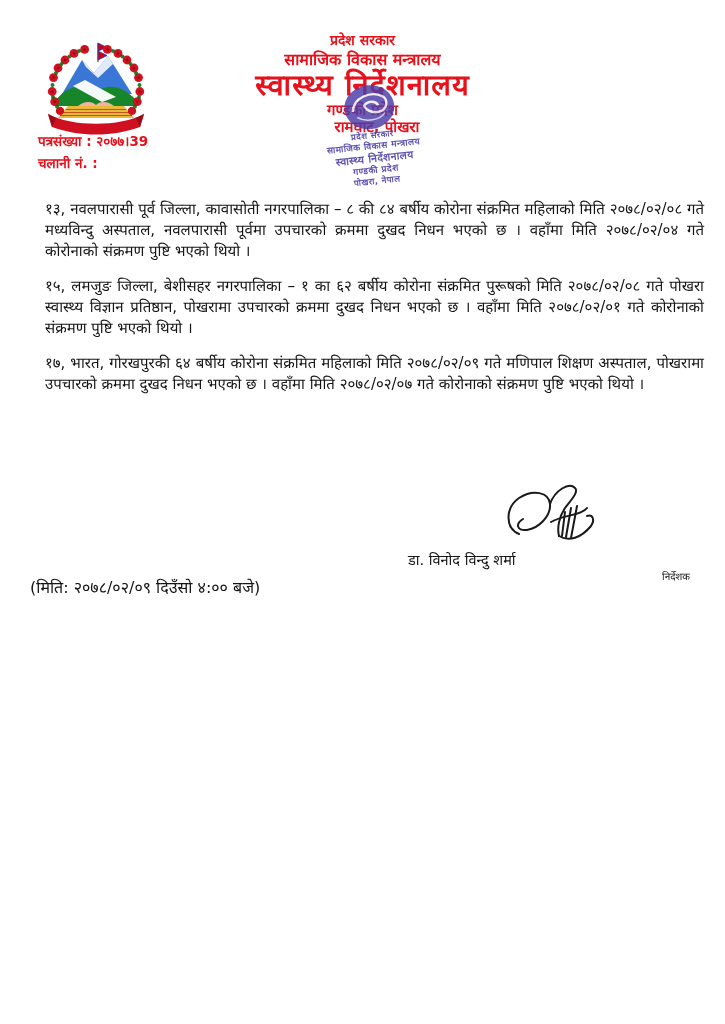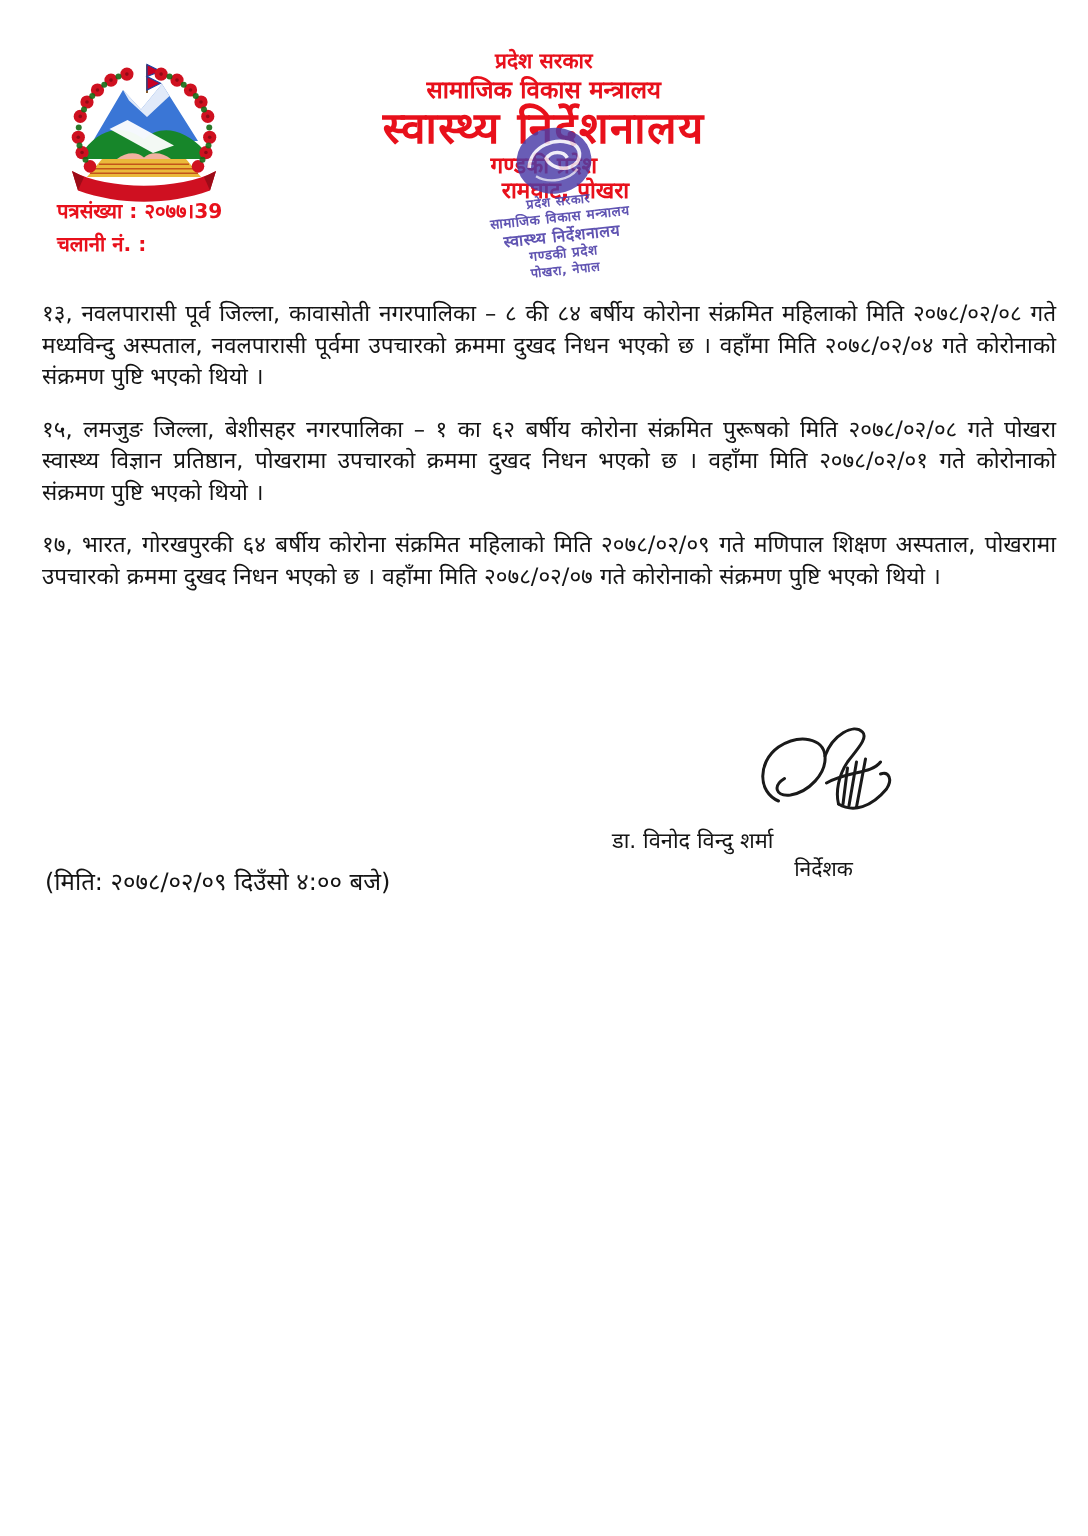--- a/index.html
+++ b/index.html
@@ -39,27 +39,27 @@
   .stamp svg{display:block;margin:0 auto;}
   .stamp-line{line-height:11px;letter-spacing:.4px;white-space:nowrap;}
   .sl-0{font-size:8.5px;}
   .sl-1{font-size:9px;}
   .sl-2{font-size:10.5px;line-height:13px;}
   .sl-3{font-size:9px;}
   .sl-4{font-size:8.5px;}
   
   .body-text{position:absolute;left:28px;right:21px;top:199px;
     color:var(--body-black);font-size:15px;line-height:21px;text-align:justify;}
-  .body-text p{margin-bottom:14px;}
+  .body-text p{margin-bottom:14px;margin-left:17px;}
   
   .signature-svg{position:absolute;left:503px;top:482px;width:118px;height:66px;}
   .sig-name{position:absolute;left:408px;top:549px;width:282px;text-align:left;
     color:var(--body-black);font-size:14.5px;}
-  .sig-title{position:absolute;left:408px;top:569px;width:282px;text-align:center;
-    color:var(--body-black);font-size:14px;}
+  .sig-title{position:absolute;left:408px;top:569px;width:282px;text-align:right;
+    color:var(--body-black);font-size:10px;}
   .footer-date{position:absolute;left:30px;top:576px;color:var(--body-black);
     font-size:16px;white-space:nowrap;}
   .footer-role{position:absolute;left:376px;top:588px;width:334px;text-align:right;
     color:var(--body-black);font-size:14.5px;white-space:nowrap;}
 </style>
 </head>
 <body>
 
 <div class="page">
 

